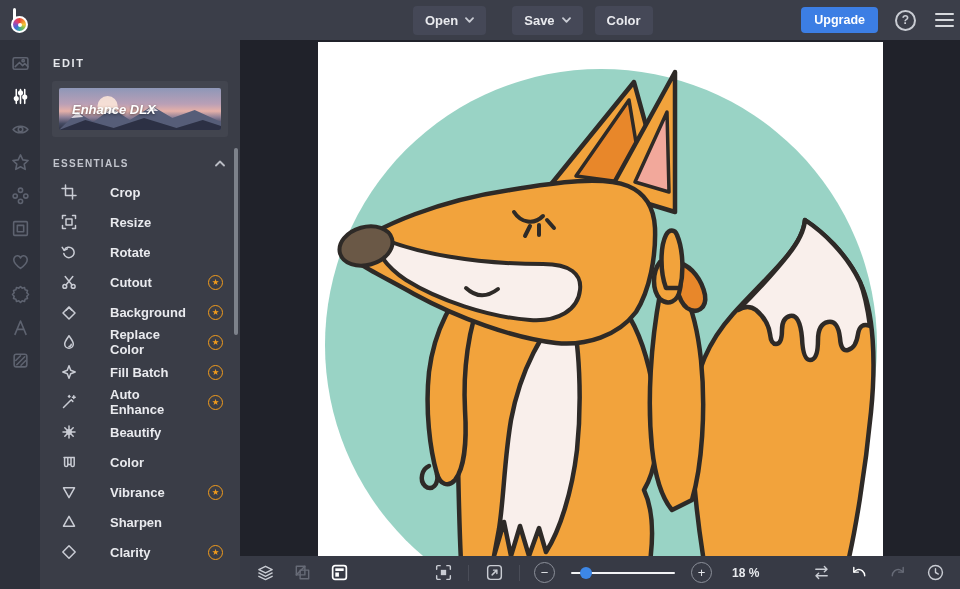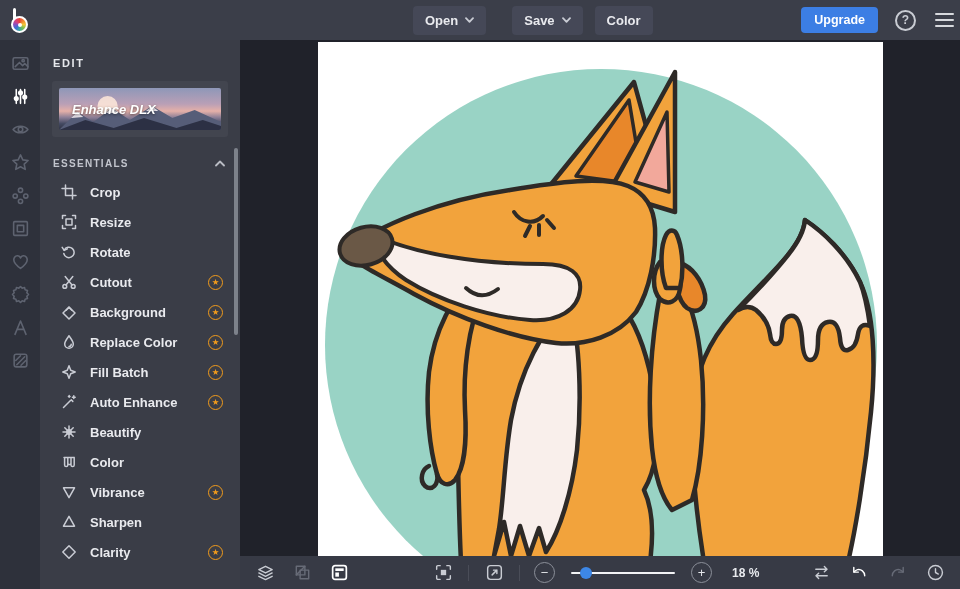--- a/index.html
+++ b/index.html
@@ -54,21 +54,21 @@
               background:linear-gradient(180deg,#8e97b8 0%,#b99fb6 38%,#e5b0a8 55%,#8d7f97 70%,#434961 85%,#2e3242 100%); }
   .feat-img svg { position:absolute; left:0; bottom:0; width:100%; height:100%; }
   .feat-label { position:absolute; left:13px; top:50%; transform:translateY(-50%);
                 color:#fff; font-size:13px; font-weight:700; text-shadow:0 1px 3px rgba(0,0,0,.55);font-style:italic; }
   .section-head { display:flex; align-items:center; justify-content:space-between;
                   padding:21px 15px 0 13px; cursor:pointer; }
   .section-label { color:#c2c5cd; font-size:10px; font-weight:700; letter-spacing:1.3px; }
   .section-head svg { width:10px; height:7px; }
   .section-head polyline { fill:none; stroke:#b9bcc4; stroke-width:1.8; stroke-linecap:round; stroke-linejoin:round; }
   .menu { margin-top:8px; }
-  .mrow { height:30px; display:flex; align-items:center; padding-left:21px; padding-right:17px; cursor:pointer; }
+  .mrow { height:30px; display:flex; align-items:center; padding-left:21px; padding-right:17px; cursor:pointer;gap:20px; }
   .micon { width:16px; height:16px; margin-right:13px; flex:none; display:flex; }
   .micon svg { width:16px; height:16px; fill:none; stroke:#c9ccd4; stroke-width:1.5;
                stroke-linecap:round; stroke-linejoin:round; }
   .mlabel { color:#e9eaee; font-size:13px; font-weight:700; flex:1; }
   .badge { width:15px; height:15px; border-radius:50%; border:1.5px solid #f09b1c; color:#f09b1c;
            font-size:8.5px; line-height:12px; text-align:center; flex:none; }
   .pscroll { position:absolute; right:2px; top:108px; width:4px; height:187px;
              background:#8a8e98; border-radius:2px; opacity:.85; cursor:pointer; }
 
   

